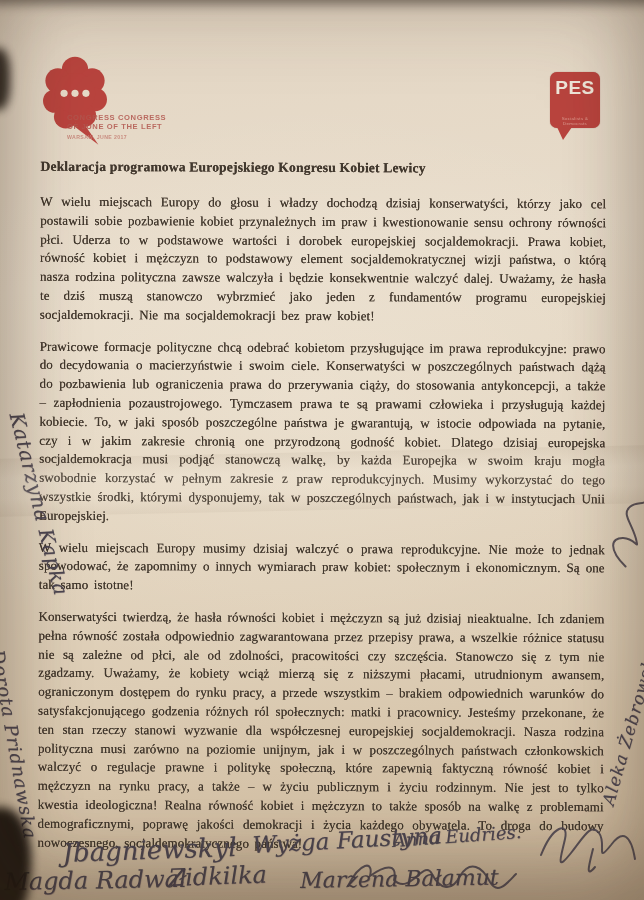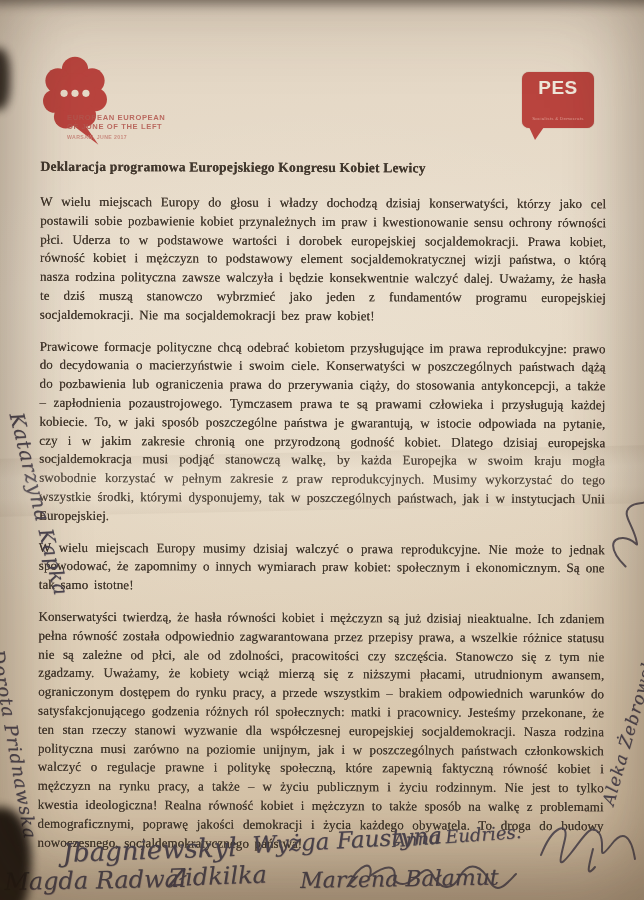--- a/index.html
+++ b/index.html
@@ -19,21 +19,21 @@
   .smudge-left-top{left:-16px;top:48px;width:26px;height:62px;border-radius:40%;opacity:.85;}
   .corner-bl{left:-26px;bottom:-18px;width:58px;height:110px;border-radius:30% 60% 30% 30%;transform:rotate(8deg);opacity:.95;}
   .edge-top{left:-10px;top:-12px;width:680px;height:16px;filter:blur(6px);opacity:.5;}
 
   
   .flower{position:absolute;left:36px;top:48px;width:78px;height:100px;}
   .congress-text{position:absolute;left:67px;top:114px;color:#b2564e;
     font-family:"Liberation Sans",sans-serif;font-weight:bold;
     font-size:7.6px;line-height:8.6px;letter-spacing:.6px;opacity:.85;}
   .congress-sub{font-size:5.2px;letter-spacing:.4px;color:#c47f74;margin-top:2px;font-weight:bold;}
-  .pes{position:absolute;left:522px;top:72px;width:72px;height:56px;background:#b9443e;
+  .pes{position:absolute;left:550px;top:72px;width:50px;height:56px;background:#b9443e;
     border-radius:7px;box-shadow:0 0 1px rgba(120,30,25,.6);}
   .pes:after{content:"";position:absolute;left:7px;bottom:-12px;width:0;height:0;
     border-left:6px solid transparent;border-right:9px solid transparent;border-top:13px solid #b9443e;}
   .pes-text{font-family:"Liberation Sans",sans-serif;font-weight:bold;color:#efe7da;
     font-size:19px;letter-spacing:.5px;text-align:center;margin-top:5px;}
   .pes-sub{font-family:"Liberation Sans",sans-serif;color:#dd9d92;font-size:4.4px;
     text-align:center;margin-top:17px;letter-spacing:.3px;}
 
   
   .doc{position:absolute;left:39px;top:160px;width:566px;color:#41382e;
@@ -68,21 +68,21 @@
       <circle cx="50" cy="58" r="26"></circle>
       <path d="M58 92 L80 124 L46 98 Z"></path>
     </g>
     <g fill="#e7dbc8">
       <circle cx="36" cy="58" r="4.6"></circle>
       <circle cx="50" cy="58" r="4.6"></circle>
       <circle cx="64" cy="58" r="4.6"></circle>
     </g>
   </svg>
   <div class="congress-text">
-    <div>EUROPEAN EUROPEAN</div>
+    <div>CONGRESS CONGRESS</div>
     <div>OF JUNE OF THE LEFT</div>
     <div class="congress-sub">WARSAW, JUNE 2017</div>
   </div>
 
   <div class="pes">
     <div class="pes-text">PES</div>
     <div class="pes-sub">Socialists &amp; Democrats</div>
   </div>
 
   <div class="doc">

